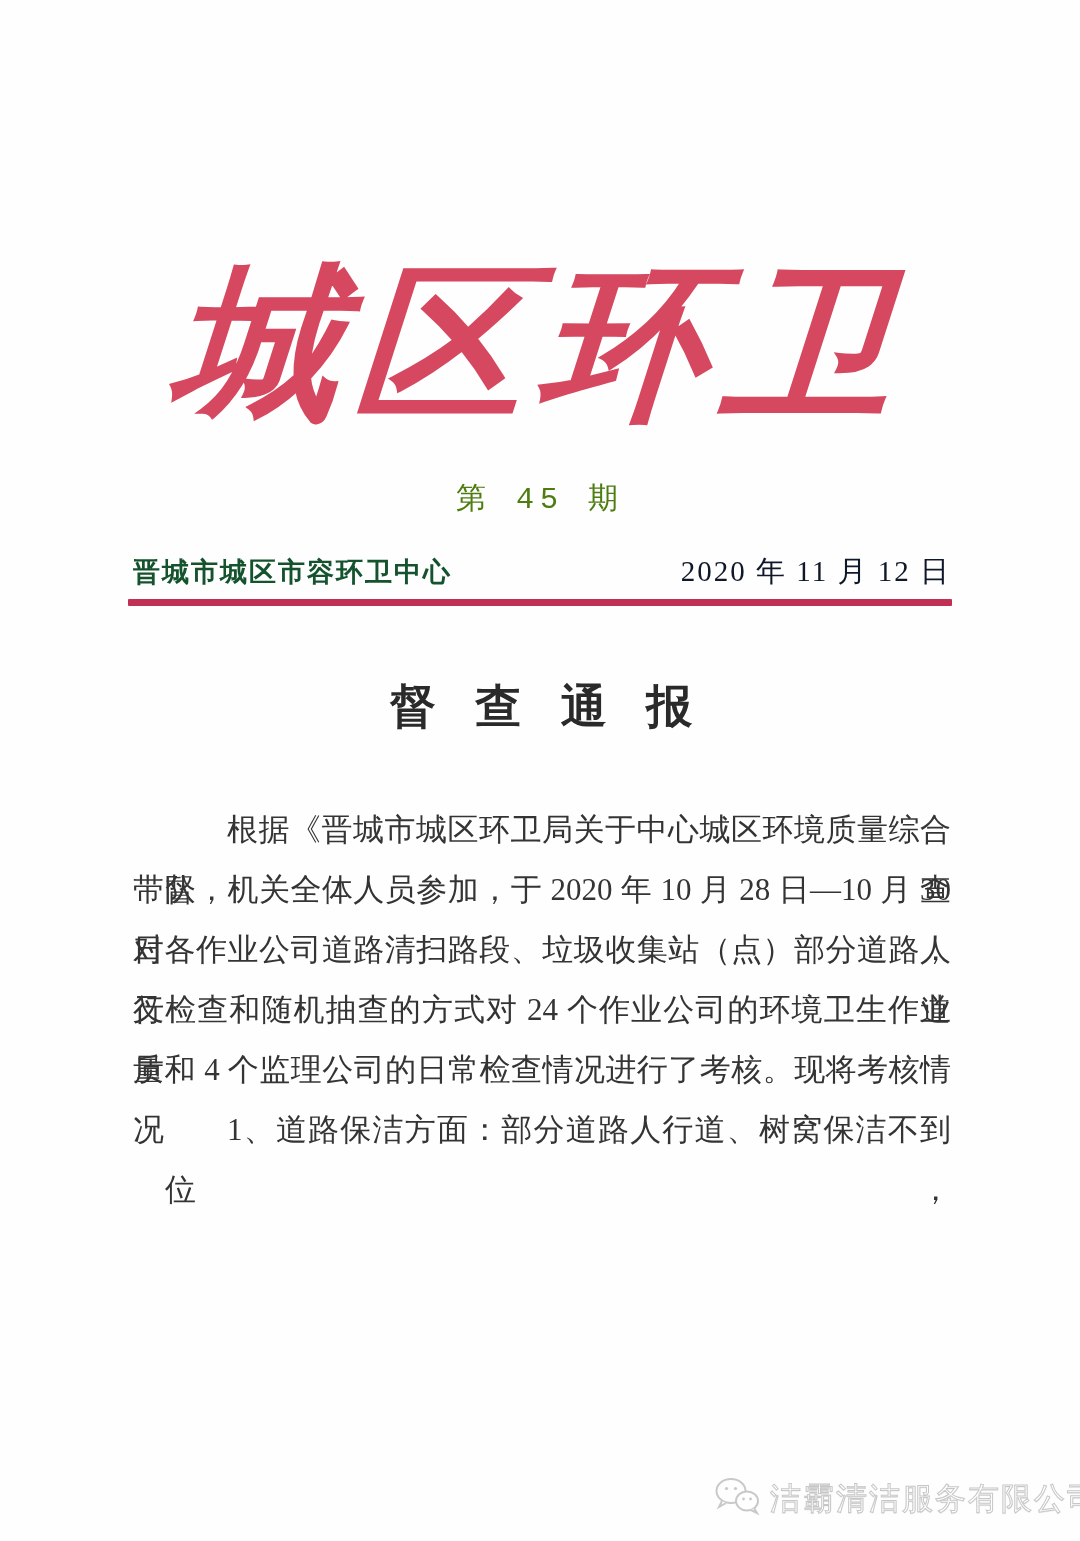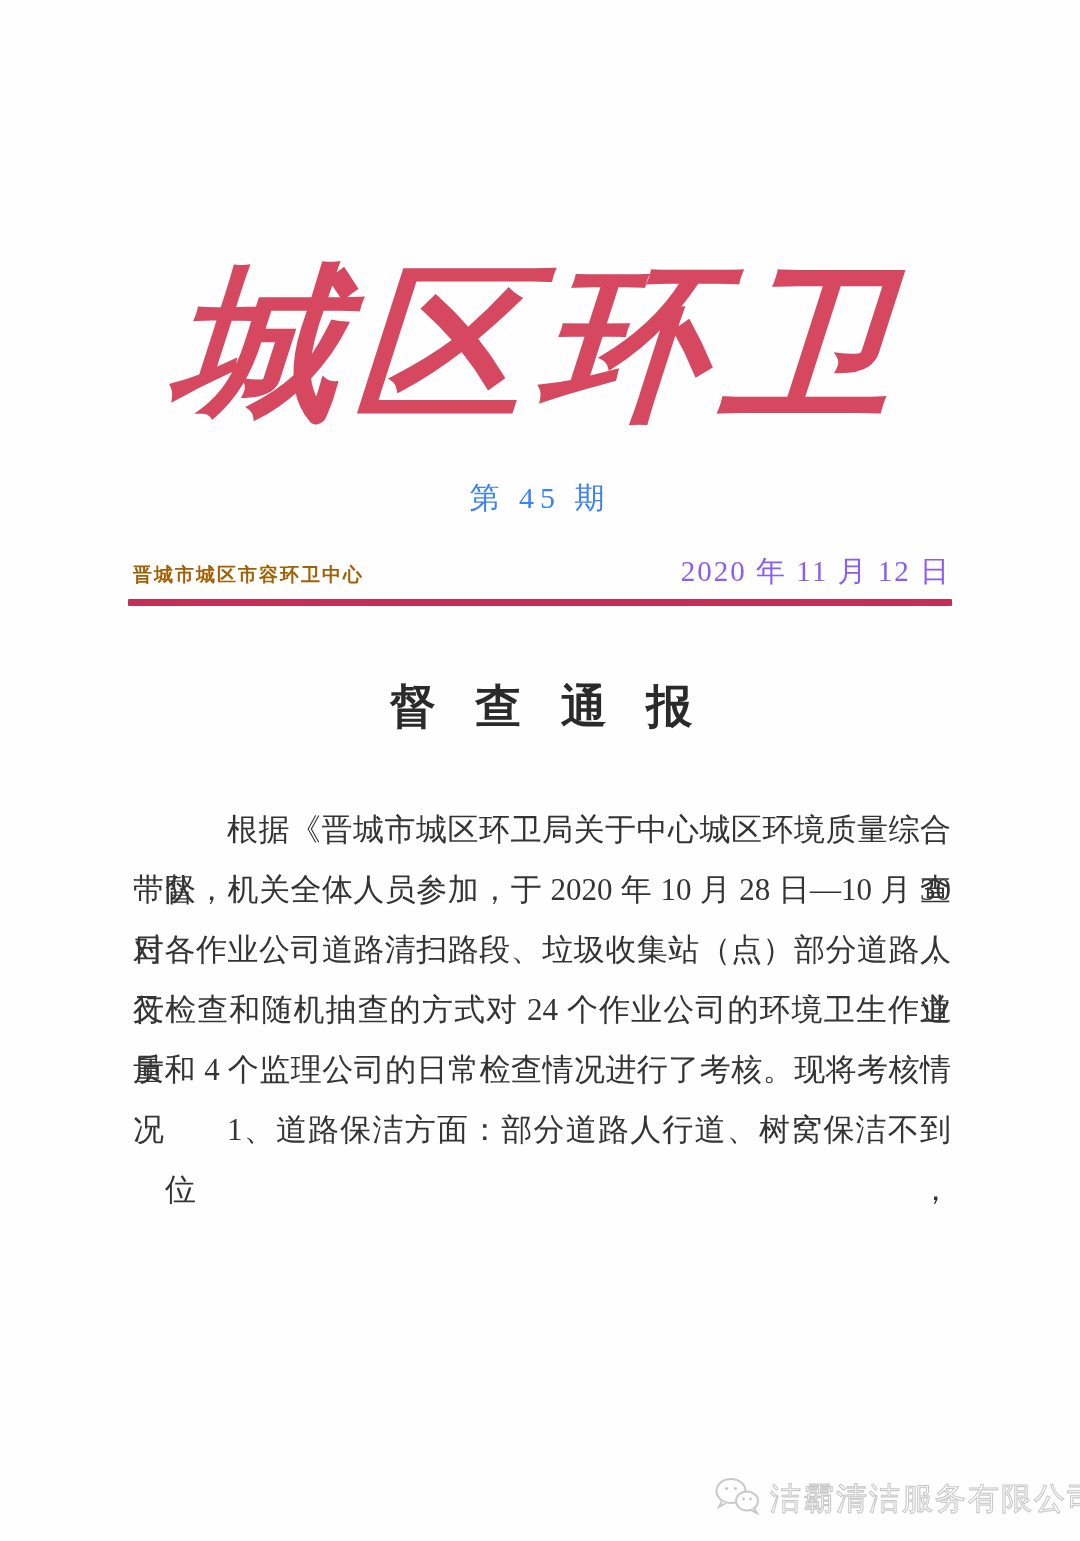--- a/index.html
+++ b/index.html
@@ -35,43 +35,44 @@
     white-space: nowrap;
   }
   .issue {
     position: absolute;
     top: 478px;
     left: 0;
     width: 100%;
     text-align: center;
     font-size: 30px;
     letter-spacing: 6px;
-    color: #3b82f6;
+    color: #4d7c0f;
+    font-family: Liberation Mono, monospace;
   }
   .pub-row {
     position: absolute;
     top: 552px;
     left: 133px;
     width: 818px;
     display: flex;
     justify-content: space-between;
     align-items: baseline;
   }
   .publisher {
     font-family: Liberation Sans, sans-serif;
     font-weight: bold;
-    font-size: 19px;
+    font-size: 27px;
     letter-spacing: 2px;
-    color: #a16207;
+    color: #14532d;
   }
   .pub-date {
     font-family: "Liberation Serif", serif;
     font-size: 29px;
     letter-spacing: 2px;
-    color: #8b5cf6;
+    color: #0f172a;
   }
   .red-rule {
     position: absolute;
     top: 599px;
     left: 128px;
     width: 824px;
     height: 7px;
     background: var(--rule-red, #c22f55);
     border-radius: 1px;
   }

